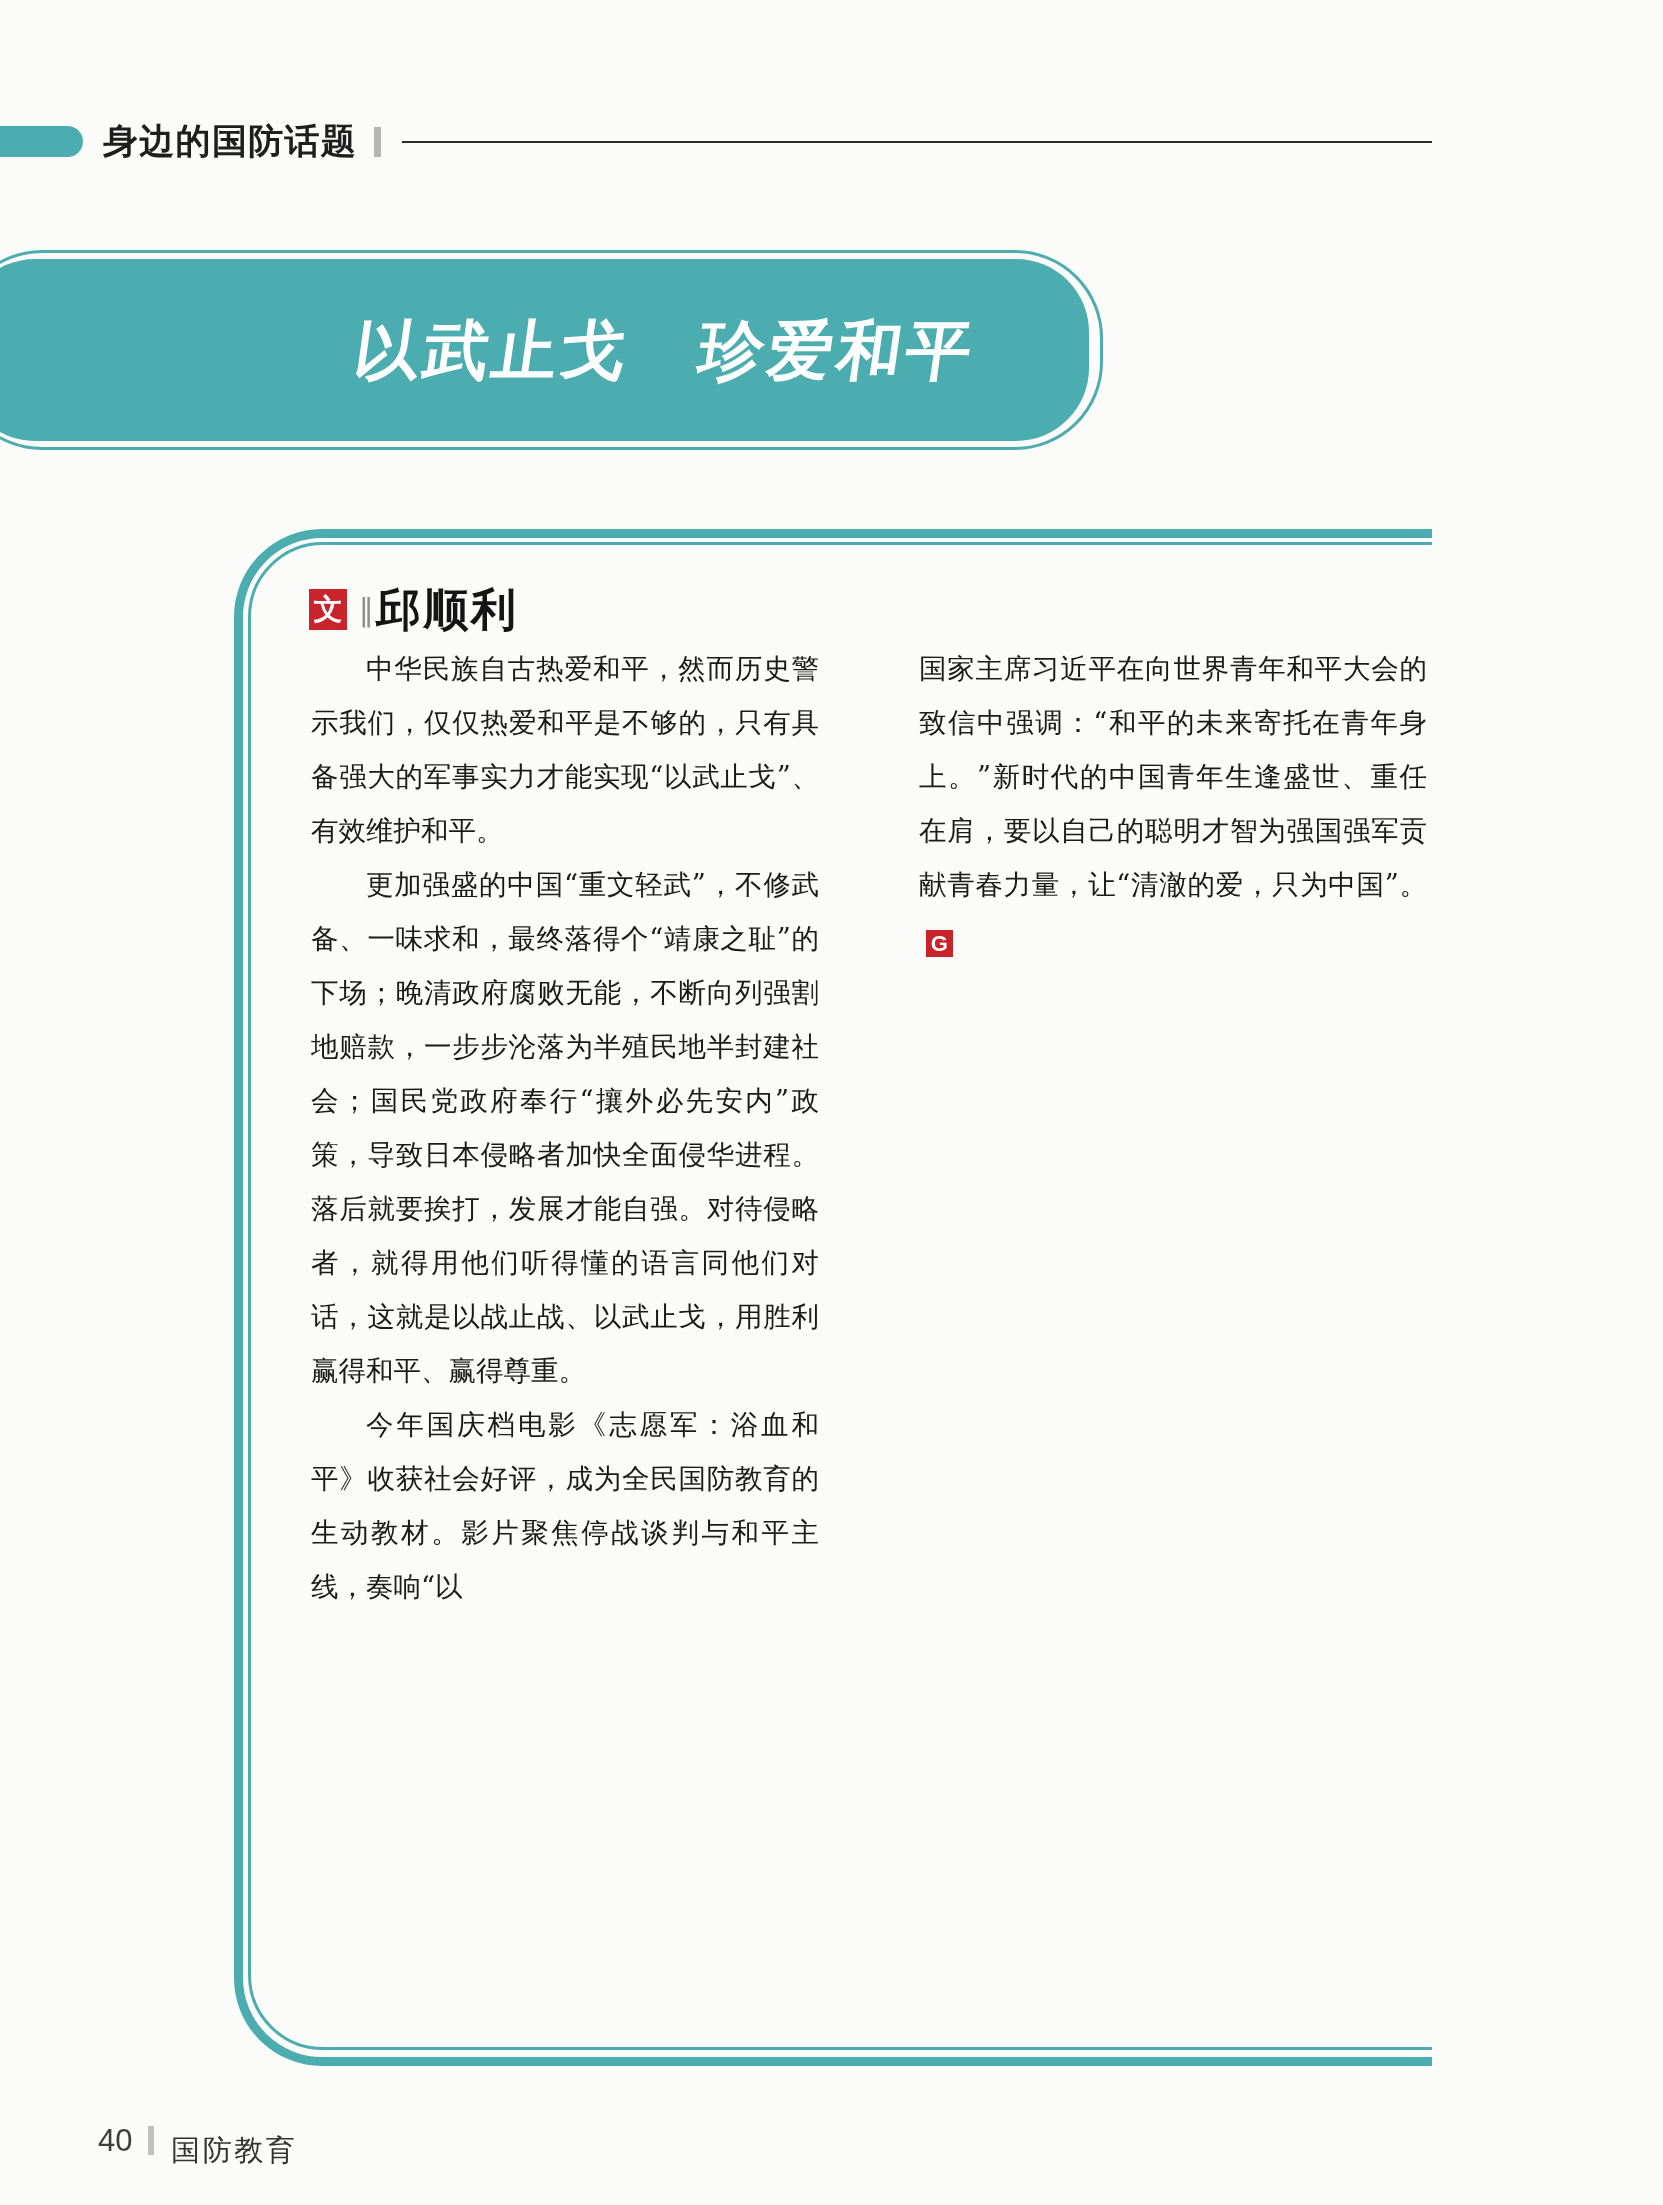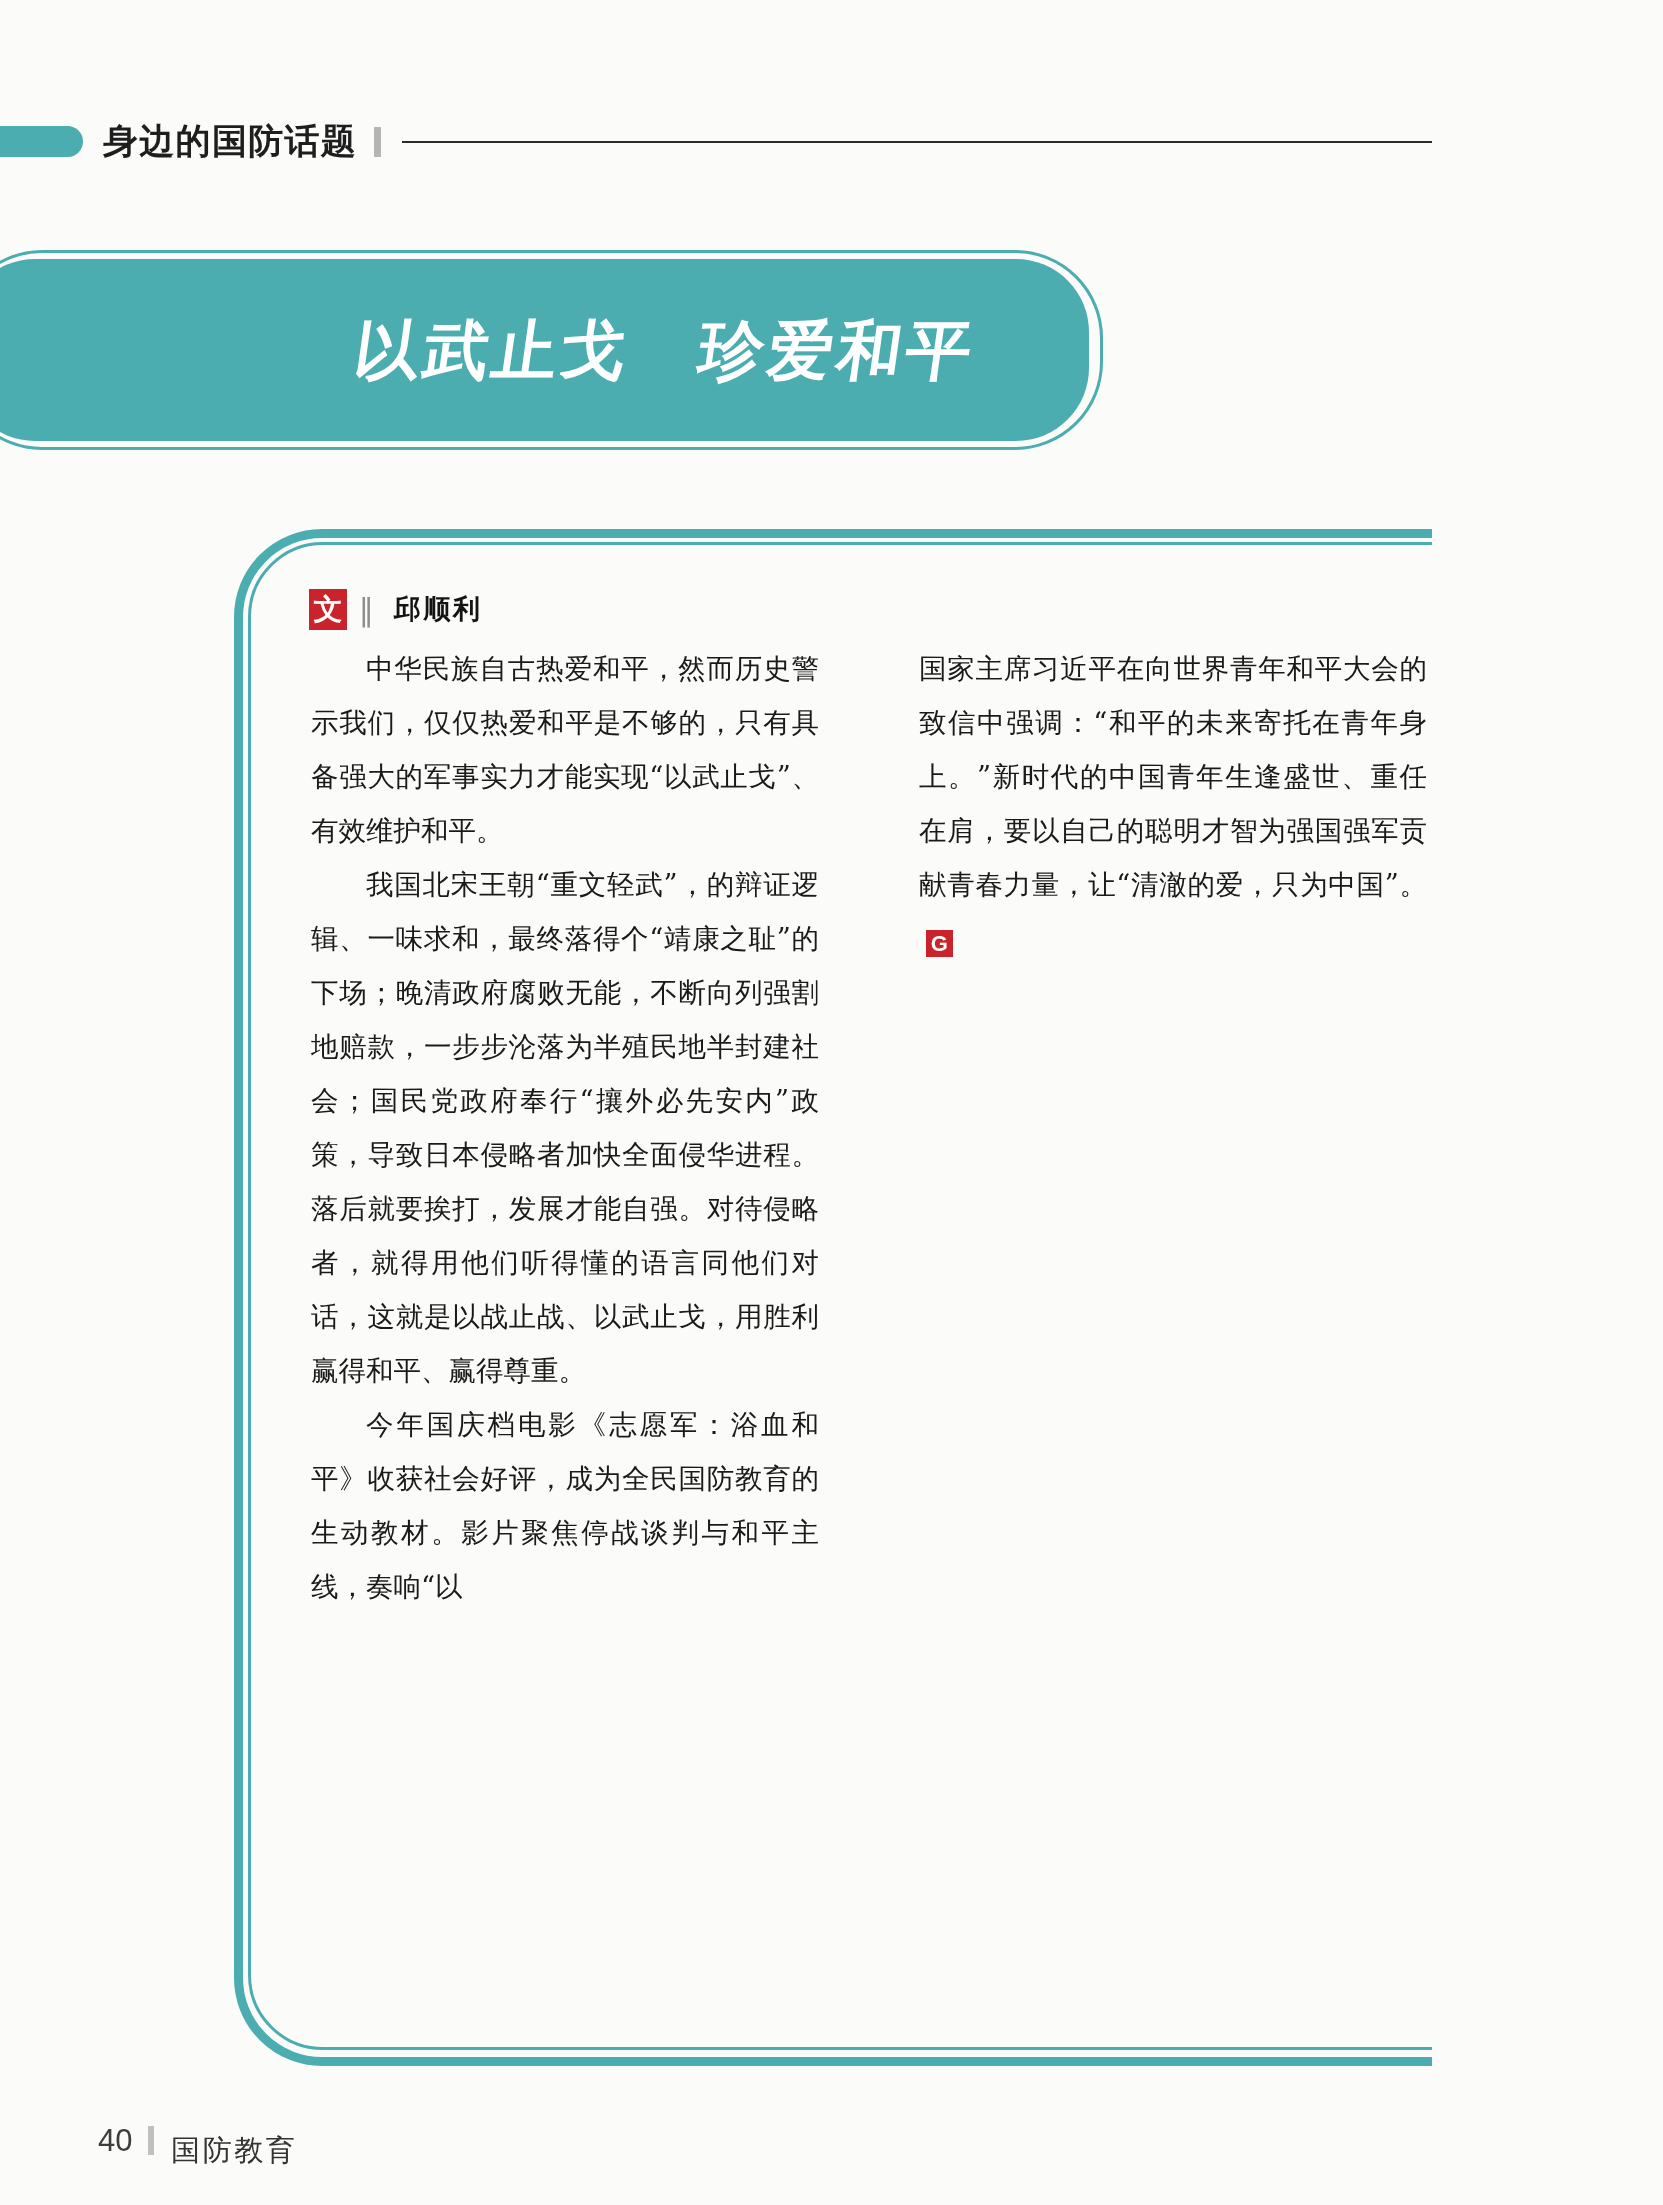--- a/index.html
+++ b/index.html
@@ -74,21 +74,21 @@
     width:38px;height:41px;background:var(--red);
     color:#fff;font-size:29px;font-weight:bold;
     display:flex;align-items:center;justify-content:center;
     font-family:"DejaVu Serif",serif;
   }
   .byline-sep{
     margin-left:11.8px;color:#8f8f8f;font-size:30px;line-height:41px;
     font-family:"DejaVu Sans",sans-serif;
   }
   .byline-author{
-    margin-left:20px;color:#141414;font-size:27px;line-height:41px;
+    margin-left:2px;color:#141414;font-size:45px;line-height:41px;
     font-weight:bold;letter-spacing:2.6px;
     font-family:Liberation Sans, sans-serif;
   }
 
   
   .col{
     position:absolute;top:641px;width:508px;
     font-family:"DejaVu Serif",serif;
     font-size:27.5px;line-height:54px;color:var(--ink);
     text-align:justify;text-justify:inter-ideograph;
@@ -137,21 +137,21 @@
   <div class="frame-inner"></div>
 
   <div class="byline">
     <span class="byline-box">文</span>
     <span class="byline-sep">‖</span>
     <span class="byline-author">邱顺利</span>
   </div>
 
   <div class="col col1">
       <p>中华民族自古热爱和平，然而历史警示我们，仅仅热爱和平是不够的，只有具备强大的军事实力才能实现“以武止戈”、有效维护和平。</p>
-      <p>我国北宋王朝“重文轻武”，的辩证逻辑、一味求和，最终落得个“靖康之耻”的下场；晚清政府腐败无能，不断向列强割地赔款，一步步沦落为半殖民地半封建社会；国民党政府奉行“攘外必先安内”政策，导致日本侵略者加快全面侵华进程。落后就要挨打，发展才能自强。对待侵略者，就得用他们听得懂的语言同他们对话，这就是以战止战、以武止戈，用胜利赢得和平、赢得尊重。</p>
+      <p>更加强盛的中国“重文轻武”，不修武备、一味求和，最终落得个“靖康之耻”的下场；晚清政府腐败无能，不断向列强割地赔款，一步步沦落为半殖民地半封建社会；国民党政府奉行“攘外必先安内”政策，导致日本侵略者加快全面侵华进程。落后就要挨打，发展才能自强。对待侵略者，就得用他们听得懂的语言同他们对话，这就是以战止战、以武止戈，用胜利赢得和平、赢得尊重。</p>
       <p>今年国庆档电影《志愿军：浴血和平》收获社会好评，成为全民国防教育的生动教材。影片聚焦停战谈判与和平主线，奏响“以</p>
     </div>
   <div class="col col2">
       <p>国家主席习近平在向世界青年和平大会的致信中强调：“和平的未来寄托在青年身上。”新时代的中国青年生逢盛世、重任在肩，要以自己的聪明才智为强国强军贡献青春力量，让“清澈的爱，只为中国”。<span class="endmark">G</span></p>
     </div>
 
   <div class="footer">
     <span class="footer-num">40</span>
     <span class="footer-bar"></span>
     <span class="footer-text">国防教育</span>

